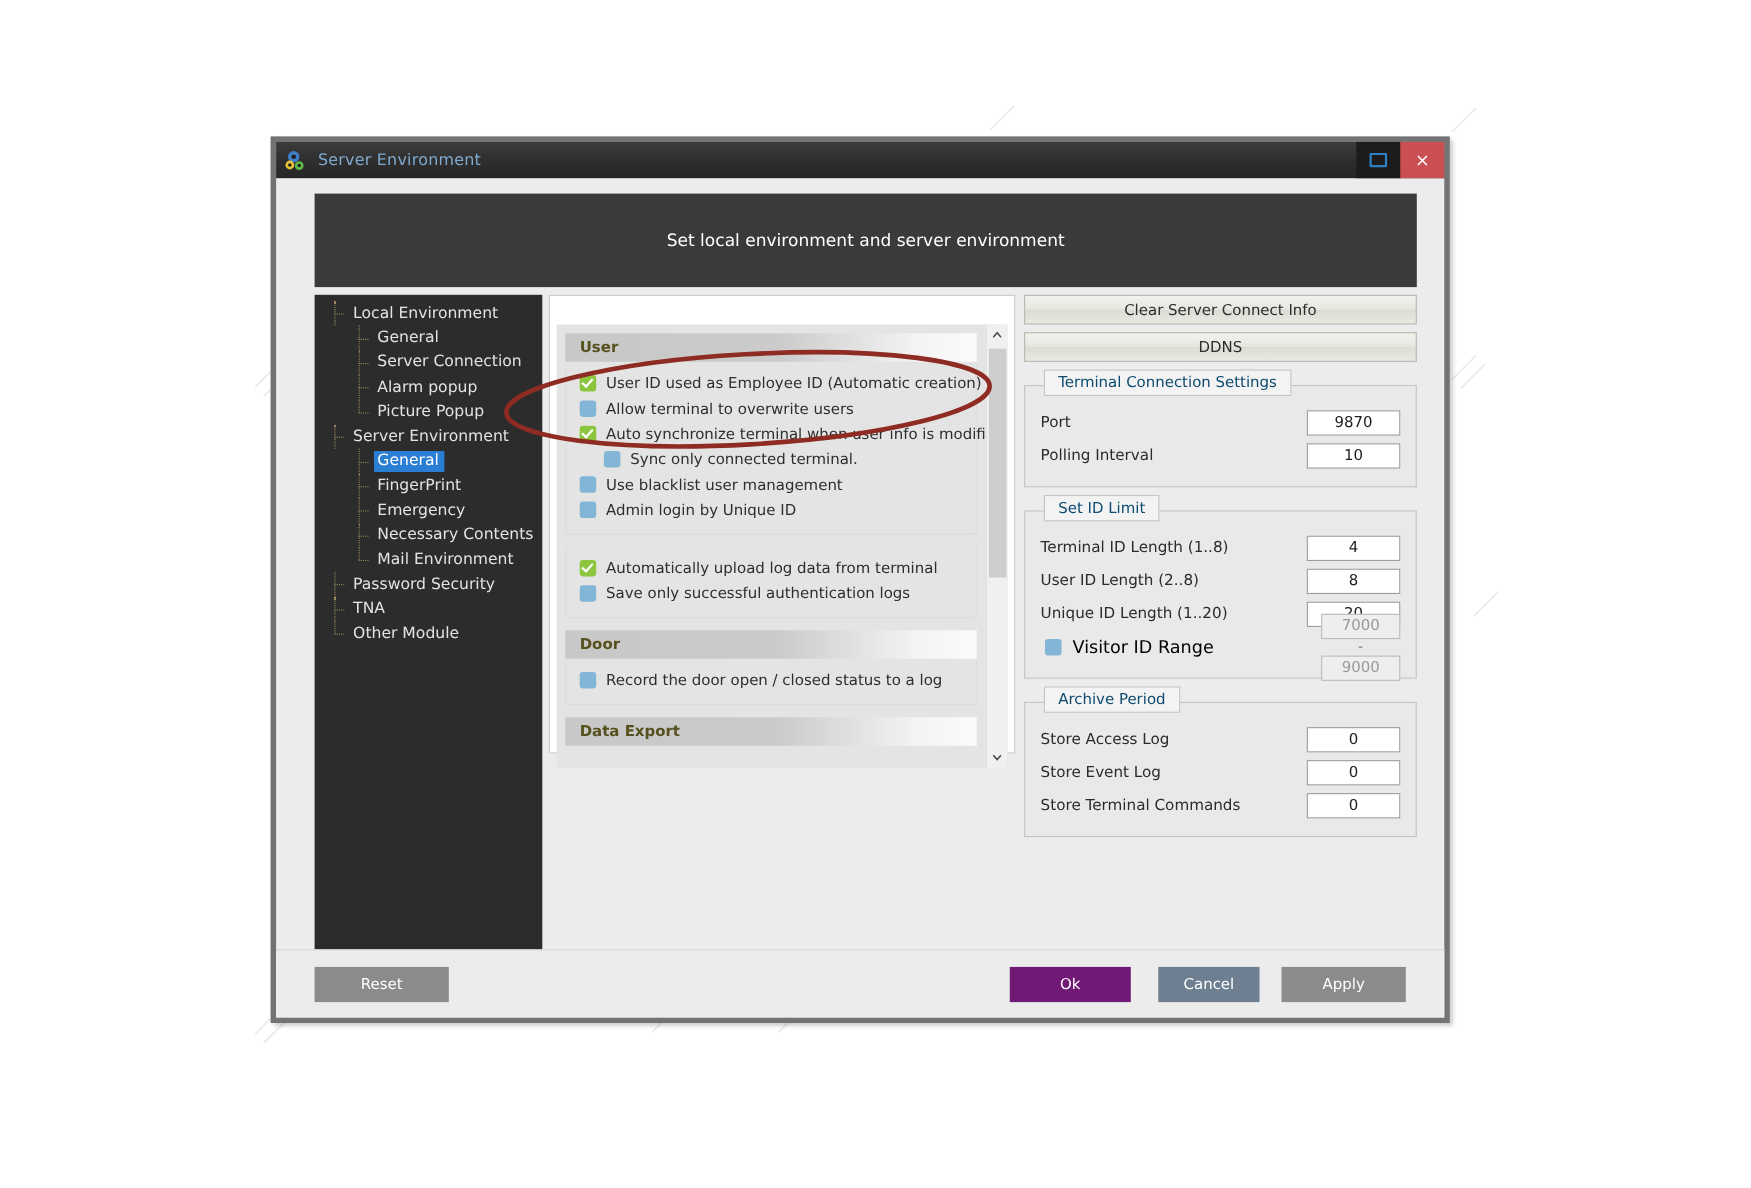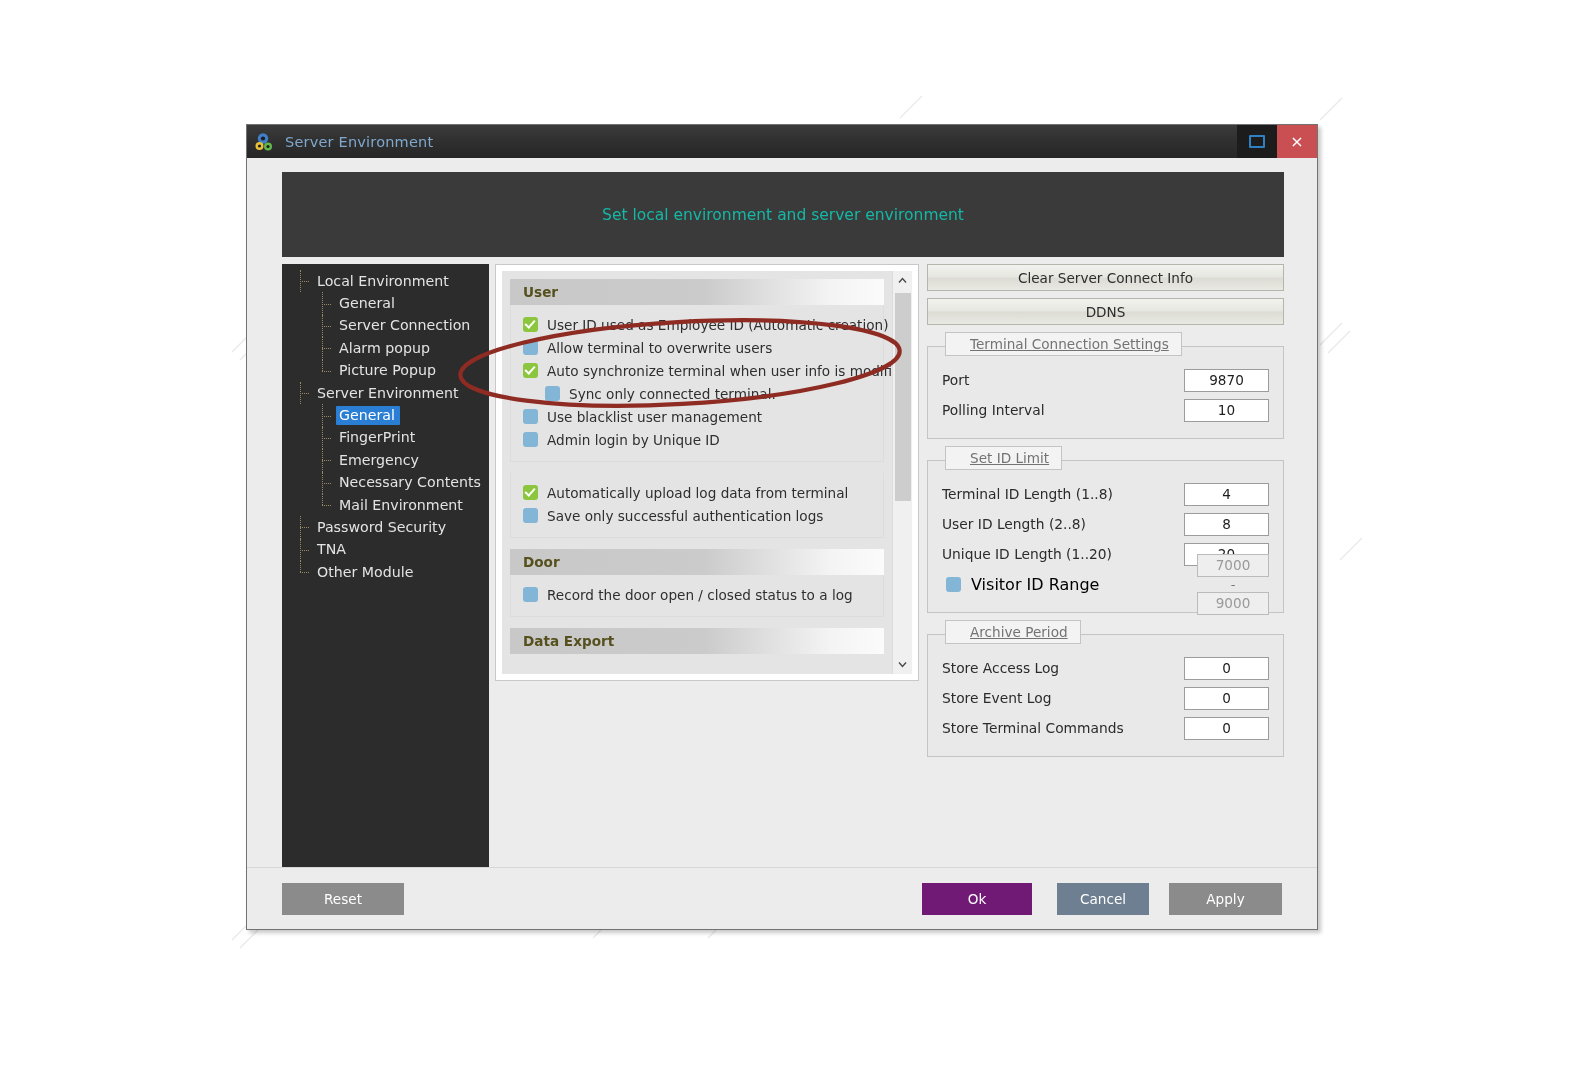--- a/index.html
+++ b/index.html
@@ -22,21 +22,21 @@
     pointer-events: none;
     opacity: .55;
   }
 
   
   #dialog {
     position: absolute;
     left: 246px; top: 124px;
     width: 1072px; height: 806px;
     background: #ececec;
-    border: 1px solid #737373;
+    border: 5px solid #737373;
     box-shadow: 3px 3px 4px rgba(0,0,0,.22);
   }
   #titlebar {
     position: relative;
     height: 33px;
     background: linear-gradient(180deg,#3b3b3b 0%,#2e2e2e 55%,#262626 100%);
     display: flex; align-items: center;
   }
   #titlebar .app-icon {
     width: 22px; height: 22px; margin-left: 7px; margin-right: 9px;
@@ -61,21 +61,21 @@
 
   
   #banner {
     position: absolute;
     left: 35px; top: 47px;
     width: 1002px; height: 85px;
     background: #3a3a3a;
     display: flex; align-items: center; justify-content: center;
   }
   #banner .banner-text {
-    color: #14b8a6;
+    color: #ffffff;
     font-size: 15.5px;
   }
 
   
   #tree {
     position: absolute;
     left: 35px; top: 139px;
     width: 207px; height: 610px;
     background: #2c2c2c;
     padding: 6px 0 0 0;
@@ -116,20 +116,21 @@
     width: 424px; height: 417px;
     background: #ffffff;
     border: 1px solid #c8c8c8;
     padding: 6px;
   }
   #centerInner {
     position: relative;
     width: 100%; height: 100%;
     background: #e4e4e4;
     overflow: hidden;
+    margin-top: 20px;
   }
   #centerScrollArea {
     position: absolute; left: 0; top: 0; right: 20px; bottom: 0;
     padding: 8px 8px 0 8px;
     overflow: hidden;
   }
   .group { margin-bottom: 11px; background: #e4e4e4; }
   .group-hd {
     height: 26px;
     background: linear-gradient(90deg,#c8c8c8 0%,#cbcbcb 52%,#f4f4f4 86%,#fbfbfb 100%);
@@ -195,24 +196,23 @@
     position: relative;
     border: 1px solid #c4c4c4;
     background: #e9e9e9;
     margin-top: 21px;
     padding: 18px 14px 13px 14px;
   }
   .fieldset .legend {
     position: absolute; top: -15px; left: 17px;
     background: #f3f3f3;
     border: 1px solid #c4c4c4;
-    padding: 3px 12px 3px 24px;
-    font-size: 13.6px; color: #737373;
+    padding: 3px 12px 3px 12px;
+    font-size: 13.6px; color: #0c4a6e;
     white-space: nowrap;
-    text-decoration: underline;
   }
   .frow {
     display: flex; align-items: center; height: 30px;
   }
   .frow .flabel { font-size: 13.8px; color: #2b2b2b; flex: 1; white-space: nowrap; }
   .fval {
     width: 85px; height: 23px;
     background: #ffffff;
     border: 1px solid #9c9c9c;
     display: flex; align-items: center; justify-content: center;

